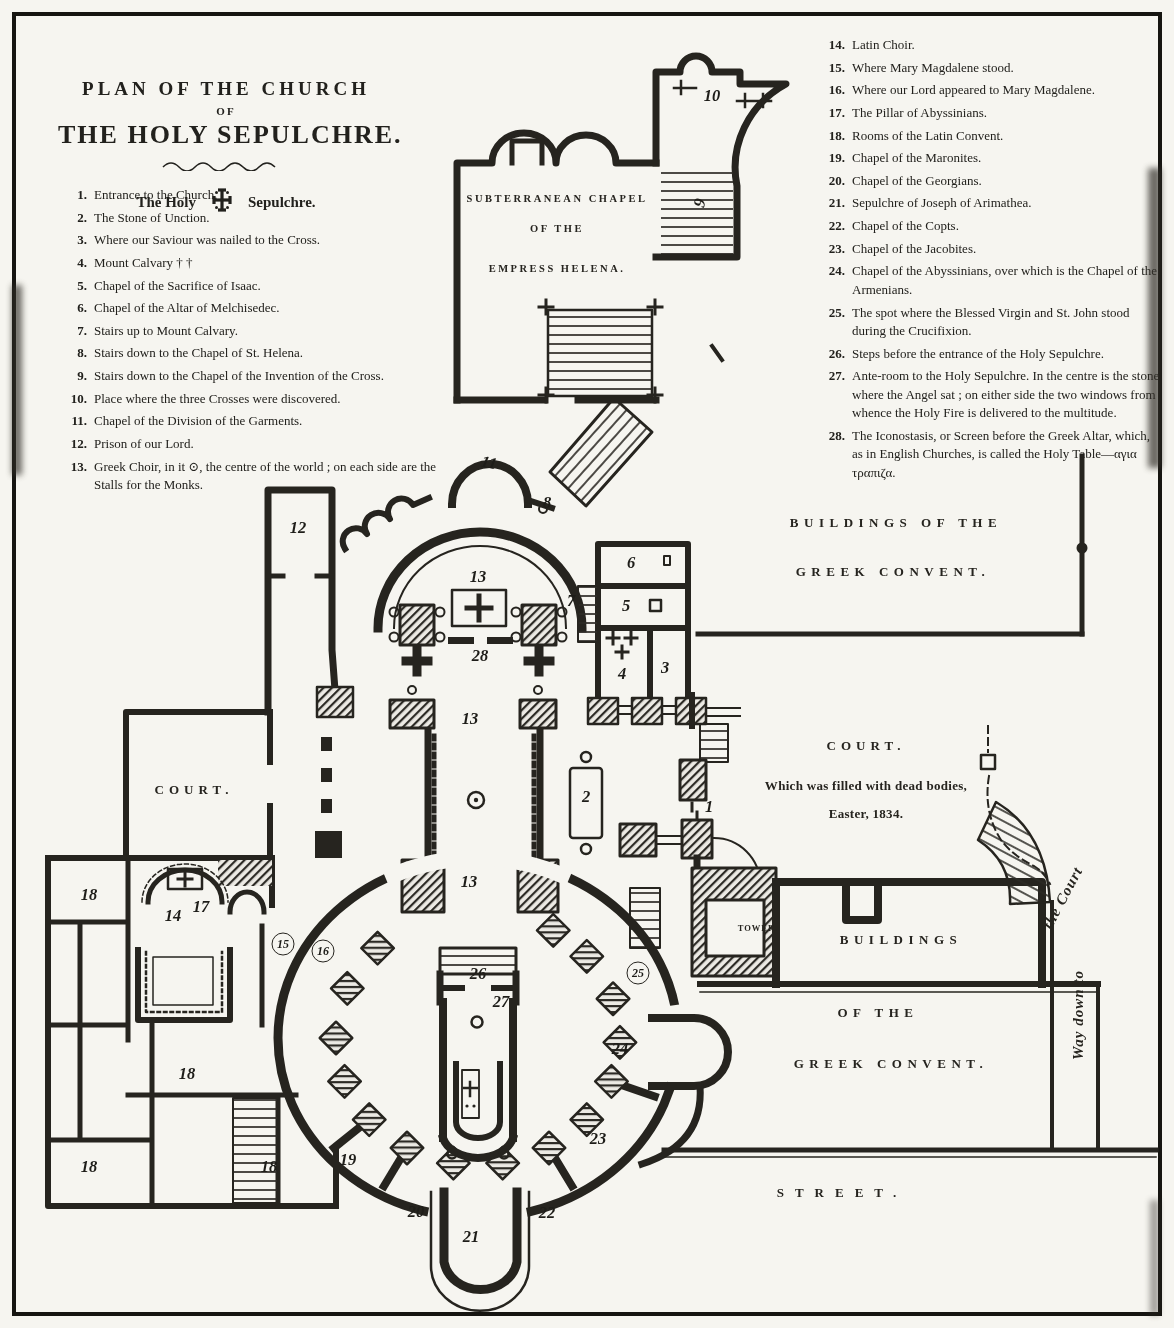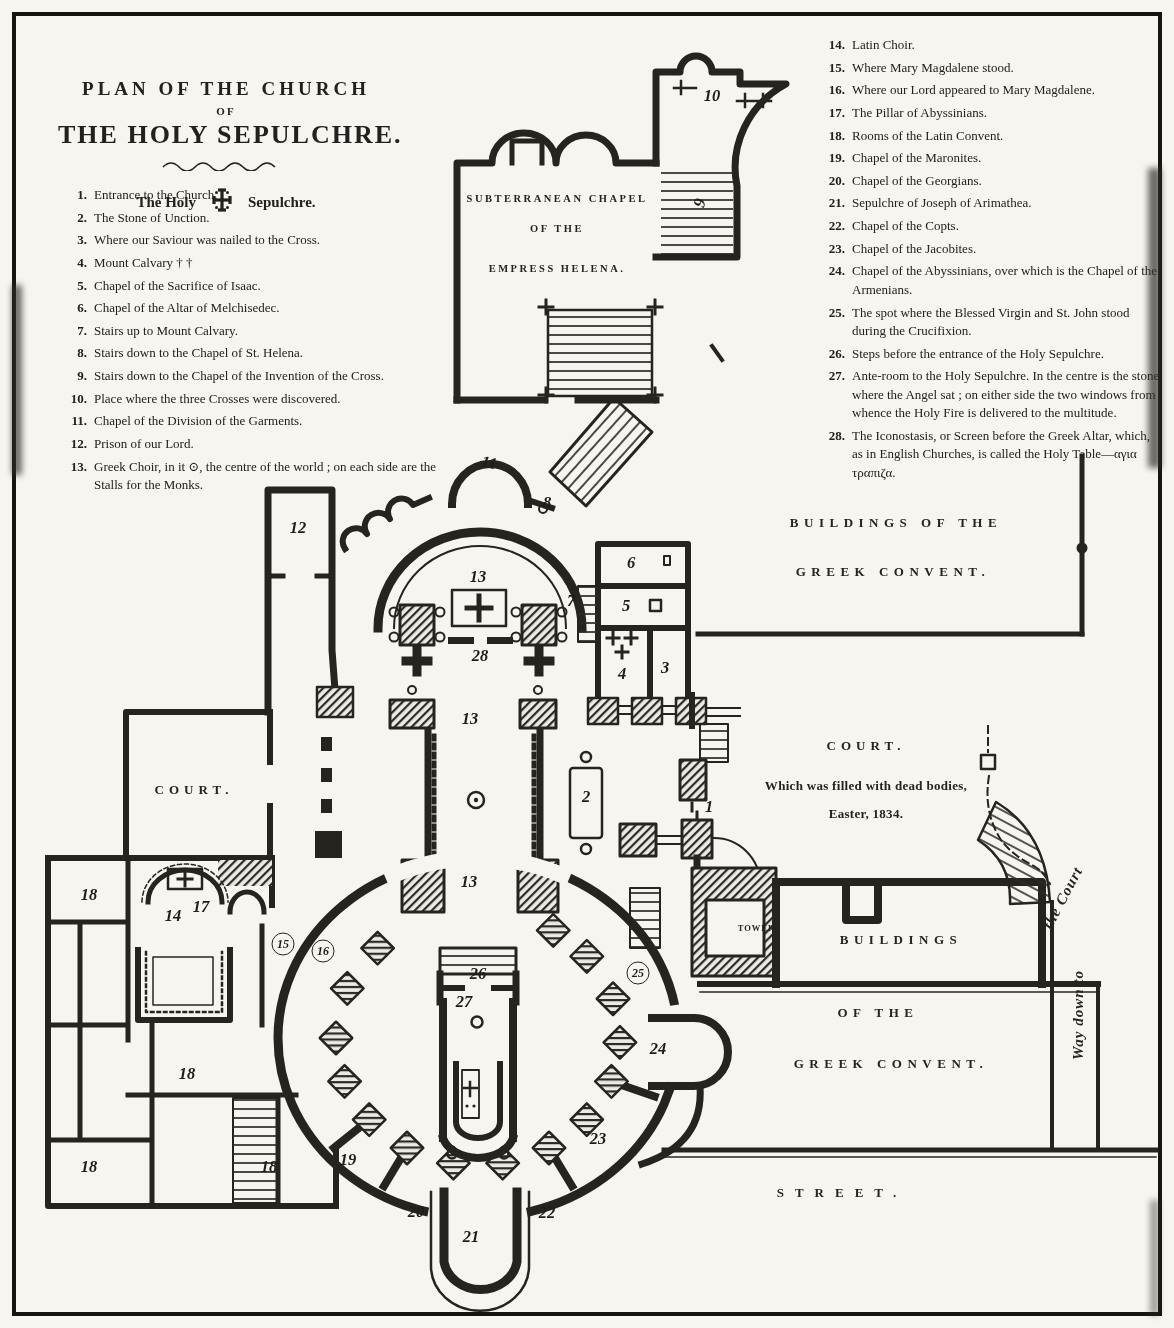--- a/index.html
+++ b/index.html
@@ -450,23 +450,23 @@
       <div class="plan-num" style="left: 470px; top: 719px; transform: translate(-50%, -50%);">13</div>
       <div class="plan-num" style="left: 586px; top: 797px; transform: translate(-50%, -50%);">2</div>
       <div class="plan-num" style="left: 469px; top: 882px; transform: translate(-50%, -50%);">13</div>
       <div class="plan-num" style="left: 709px; top: 807px; transform: translate(-50%, -50%);">1</div>
       <div class="plan-num circled" style="left: 283px; top: 944px; transform: translate(-50%, -50%);">15</div>
       <div class="plan-num circled" style="left: 323px; top: 951px; transform: translate(-50%, -50%);">16</div>
       <div class="plan-num" style="left: 173px; top: 916px; transform: translate(-50%, -50%);">14</div>
       <div class="plan-num" style="left: 201px; top: 907px; transform: translate(-50%, -50%);">17</div>
       <div class="plan-num" style="left: 89px; top: 895px; transform: translate(-50%, -50%);">18</div>
       <div class="plan-num" style="left: 478px; top: 974px; transform: translate(-50%, -50%);">26</div>
-      <div class="plan-num" style="left: 464px; top: 1002px; transform: translate(-50%, -50%);">27</div>
+      <div class="plan-num" style="left: 501px; top: 1002px; transform: translate(-50%, -50%);">27</div>
       <div class="plan-num circled" style="left: 638px; top: 973px; transform: translate(-50%, -50%);">25</div>
-      <div class="plan-num" style="left: 658px; top: 1049px; transform: translate(-50%, -50%);">24</div>
+      <div class="plan-num" style="left: 620px; top: 1049px; transform: translate(-50%, -50%);">24</div>
       <div class="plan-num" style="left: 187px; top: 1074px; transform: translate(-50%, -50%);">18</div>
       <div class="plan-num" style="left: 598px; top: 1139px; transform: translate(-50%, -50%); font-family: Liberation Serif, serif;">23</div>
       <div class="plan-num" style="left: 348px; top: 1160px; transform: translate(-50%, -50%);">19</div>
       <div class="plan-num" style="left: 89px; top: 1167px; transform: translate(-50%, -50%);">18</div>
       <div class="plan-num" style="left: 269px; top: 1167px; transform: translate(-50%, -50%);">18</div>
       <div class="plan-num" style="left: 416px; top: 1212px; transform: translate(-50%, -50%);">20</div>
       <div class="plan-num" style="left: 471px; top: 1237px; transform: translate(-50%, -50%);">21</div>
       <div class="plan-num" style="left: 547px; top: 1213px; transform: translate(-50%, -50%);">22</div>
     </div>
 

